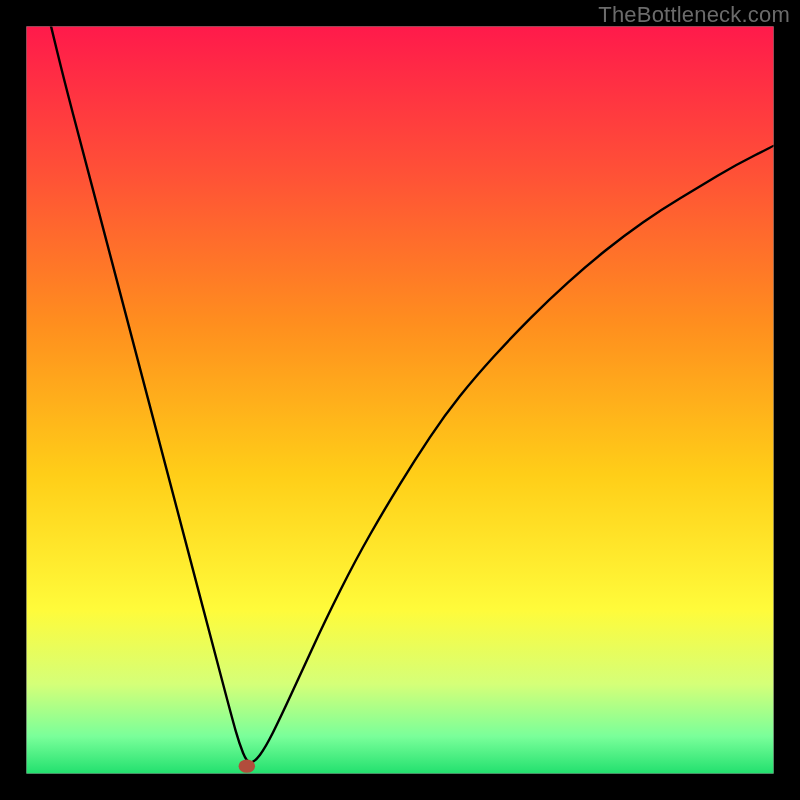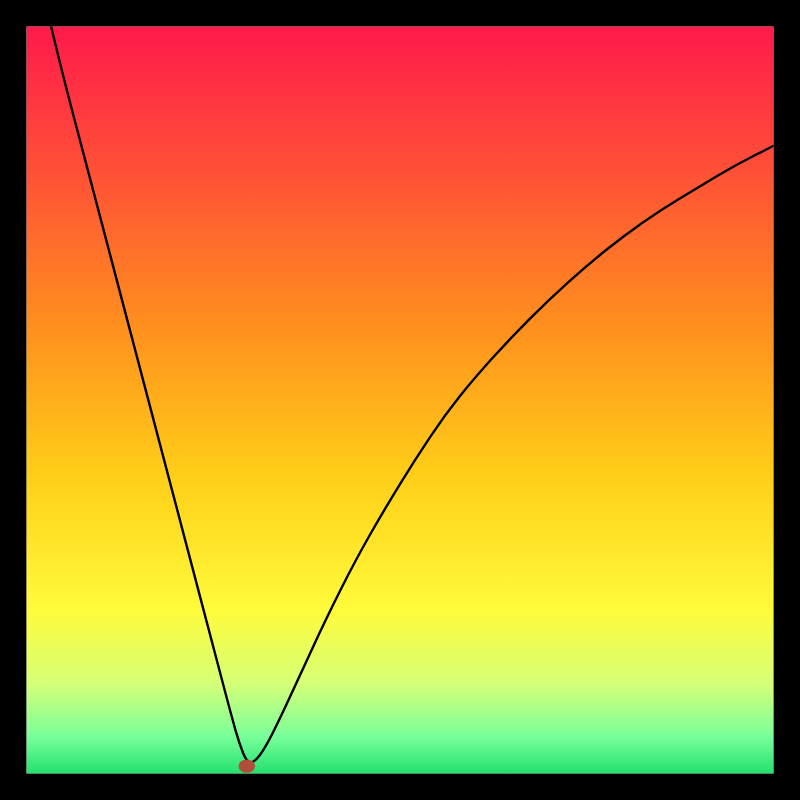--- a/index.html
+++ b/index.html
@@ -27,20 +27,21 @@
     letter-spacing: 0.2px;
   }
   svg {
     display: block;
   }
 </style>
 </head>
 <body>
 
 <div class="container">
+  <div class="watermark">TheBottleneck.com</div>
   <svg id="chart-svg" width="800" height="800" viewBox="0 0 800 800" preserveAspectRatio="none">
     <defs>
       <linearGradient id="bg-grad" x1="0" y1="0" x2="0" y2="1">
           <stop offset="0%" stop-color="#ff1a4b"></stop>
           <stop offset="20%" stop-color="#ff5236"></stop>
           <stop offset="40%" stop-color="#ff8f1e"></stop>
           <stop offset="60%" stop-color="#ffce18"></stop>
           <stop offset="78%" stop-color="#fffb3a"></stop>
           <stop offset="88%" stop-color="#d5ff78"></stop>
           <stop offset="95%" stop-color="#7aff9a"></stop>

